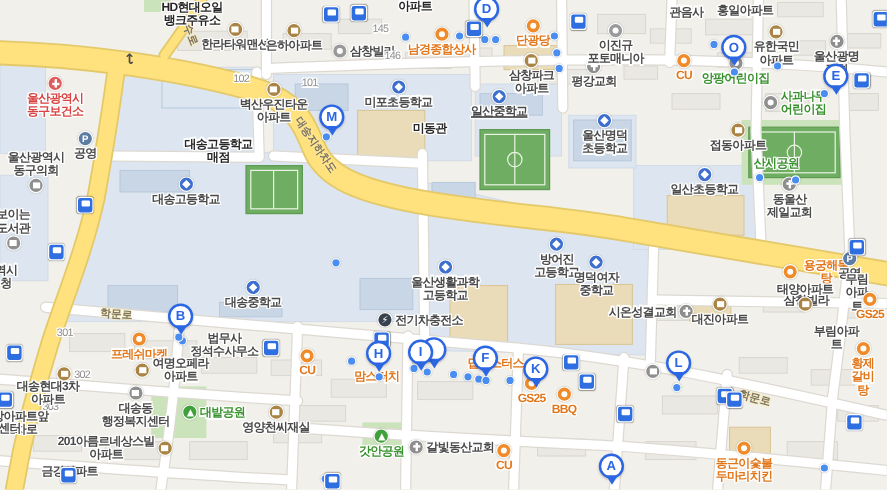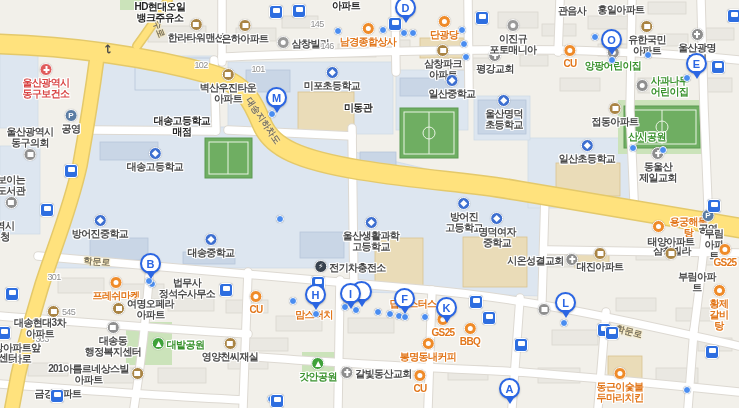--- a/index.html
+++ b/index.html
@@ -357,21 +357,21 @@
         </span>
         <span class="t">벽산우진타운
 아파트</span>
       </div>
       <div class="poi " style="left: 332px; top: 66px;">
         <span class="ic ic-school">
           <i></i>
         </span>
         <span class="t">미포초등학교</span>
       </div>
-      <div class="poi " style="left: 452px; top: 74px;">
+      <div class="poi " style="left: 416px; top: 74px; text-decoration: underline;">
         <span class="ic ic-school">
           <i></i>
         </span>
         <span class="t">일산중학교</span>
       </div>
       <div class="poi blk" style="left: 358px; top: 102px;">
         <span class="t">미동관</span>
       </div>
       <div class="poi " style="left: 504px; top: 94px;">
         <span class="ic ic-school">
@@ -414,26 +414,20 @@
       <div class="poi " style="left: 5px; top: 220px;">
         <span class="t">역시
 청</span>
       </div>
       <div class="poi " style="left: 155px; top: 147px;">
         <span class="ic ic-school">
           <i></i>
         </span>
         <span class="t">대송고등학교</span>
       </div>
-      <div class="poi " style="left: 100px; top: 214px;">
-        <span class="ic ic-school">
-          <i></i>
-        </span>
-        <span class="t">방어진중학교</span>
-      </div>
       <div class="poi " style="left: 211px; top: 233px;">
         <span class="ic ic-school">
           <i></i>
         </span>
         <span class="t">대송중학교</span>
       </div>
       <div class="poi " style="left: 371px; top: 216px;">
         <span class="ic ic-school">
           <i></i>
         </span>
@@ -550,26 +544,20 @@
           <i></i>
         </span>
         <span class="t">GS25</span>
       </div>
       <div class="poi org" style="left: 470px; top: 322px;">
         <span class="ic ic-food">
           <i></i>
         </span>
         <span class="t">BBQ</span>
       </div>
-      <div class="poi org" style="left: 428px; top: 337px;">
-        <span class="ic ic-cafe">
-          <i></i>
-        </span>
-        <span class="t">봉명동내커피</span>
-      </div>
       <div class="poi org" style="left: 420px; top: 369px;">
         <span class="ic ic-cu">
           <i></i>
         </span>
         <span class="t">CU</span>
       </div>
       <div class="poi  ip-left" style="left: 376px; top: 366px;">
         <span class="ic ic-church">
           <i></i>
         </span>
@@ -623,21 +611,21 @@
         </span>
         <span class="t">영양천씨재실</span>
       </div>
       <div class="poi num" style="left: 54px; top: 272px;">
         <span class="t">301</span>
       </div>
       <div class="poi num ip-left" style="left: 61px; top: 305px;">
         <span class="ic ic-apt">
           <i></i>
         </span>
-        <span class="t">545</span>
+        <span class="t">302</span>
       </div>
       <div class="poi num" style="left: 42px; top: 334px;">
         <span class="t">303</span>
       </div>
       <div class="poi " style="left: 40px; top: 317px;">
         <span class="t">대송현대3차
 아파트</span>
       </div>
       <div class="poi " style="left: 17px; top: 342px;">
         <span class="t">강아파트앞

